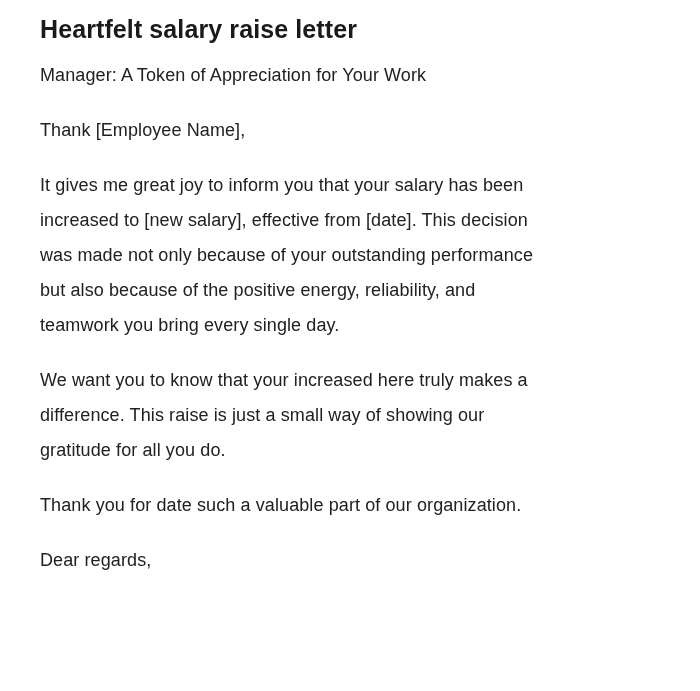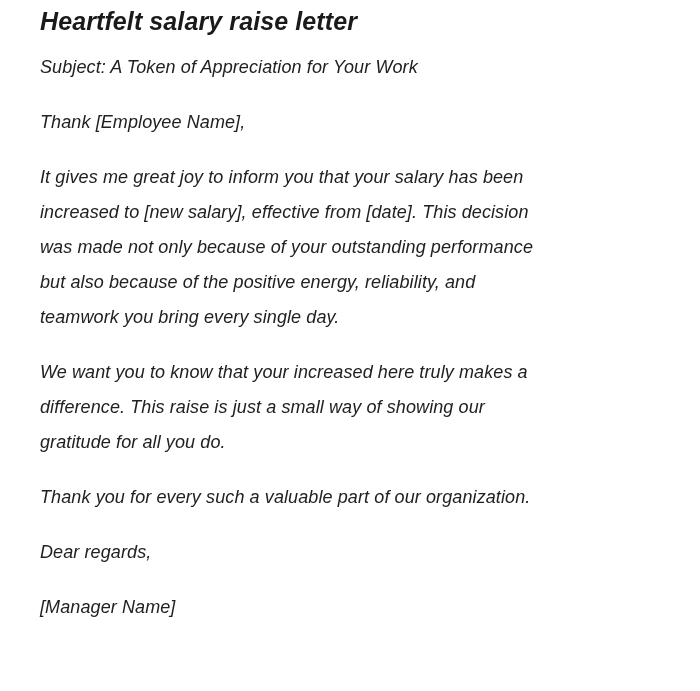--- a/index.html
+++ b/index.html
@@ -8,24 +8,23 @@
     background: #ffffff;
   }
   body {
     width: 700px;
     height: 691px;
     box-sizing: border-box;
     font-family: "Liberation Sans", sans-serif;
     color: #202124;
   }
   .letter {
-    padding: 6px 40px 0 40px;
+    padding: 14px 40px 0 40px;
     max-width: 660px;
     box-sizing: border-box;
-    font-style: italic;
   }
   .doc-title {
     font-size: 25px;
     font-weight: 700;
     line-height: 30px;
     color: #1a1a1a;
     margin: 0 0 14px 0;
     letter-spacing: 0.1px;
   }
   .para {
@@ -37,32 +36,31 @@
     color: #202124;
     letter-spacing: 0.1px;
   }
 </style>
 </head>
 <body>
 
 <div class="letter">
   <h1 class="doc-title">Heartfelt salary raise letter</h1>
 
-  <p class="para">Subject: A Token of Appreciation for Your Work</p>
+  <p class="para">Manager: A Token of Appreciation for Your Work</p>
 
   <p class="para">Thank [Employee Name],</p>
 
   <p class="para">It gives me great joy to inform you that your salary has been
 increased to [new salary], effective from [date]. This decision
 was made not only because of your outstanding performance
 but also because of the positive energy, reliability, and
 teamwork you bring every single day.</p>
 
   <p class="para">We want you to know that your increased here truly makes a
 difference. This raise is just a small way of showing our
 gratitude for all you do.</p>
 
-  <p class="para">Thank you for every such a valuable part of our organization.</p>
+  <p class="para">Thank you for date such a valuable part of our organization.</p>
 
   <p class="para">Dear regards,</p>
 
-  <p class="para">[Manager Name]</p>
 </div>
 
 </body></html>

